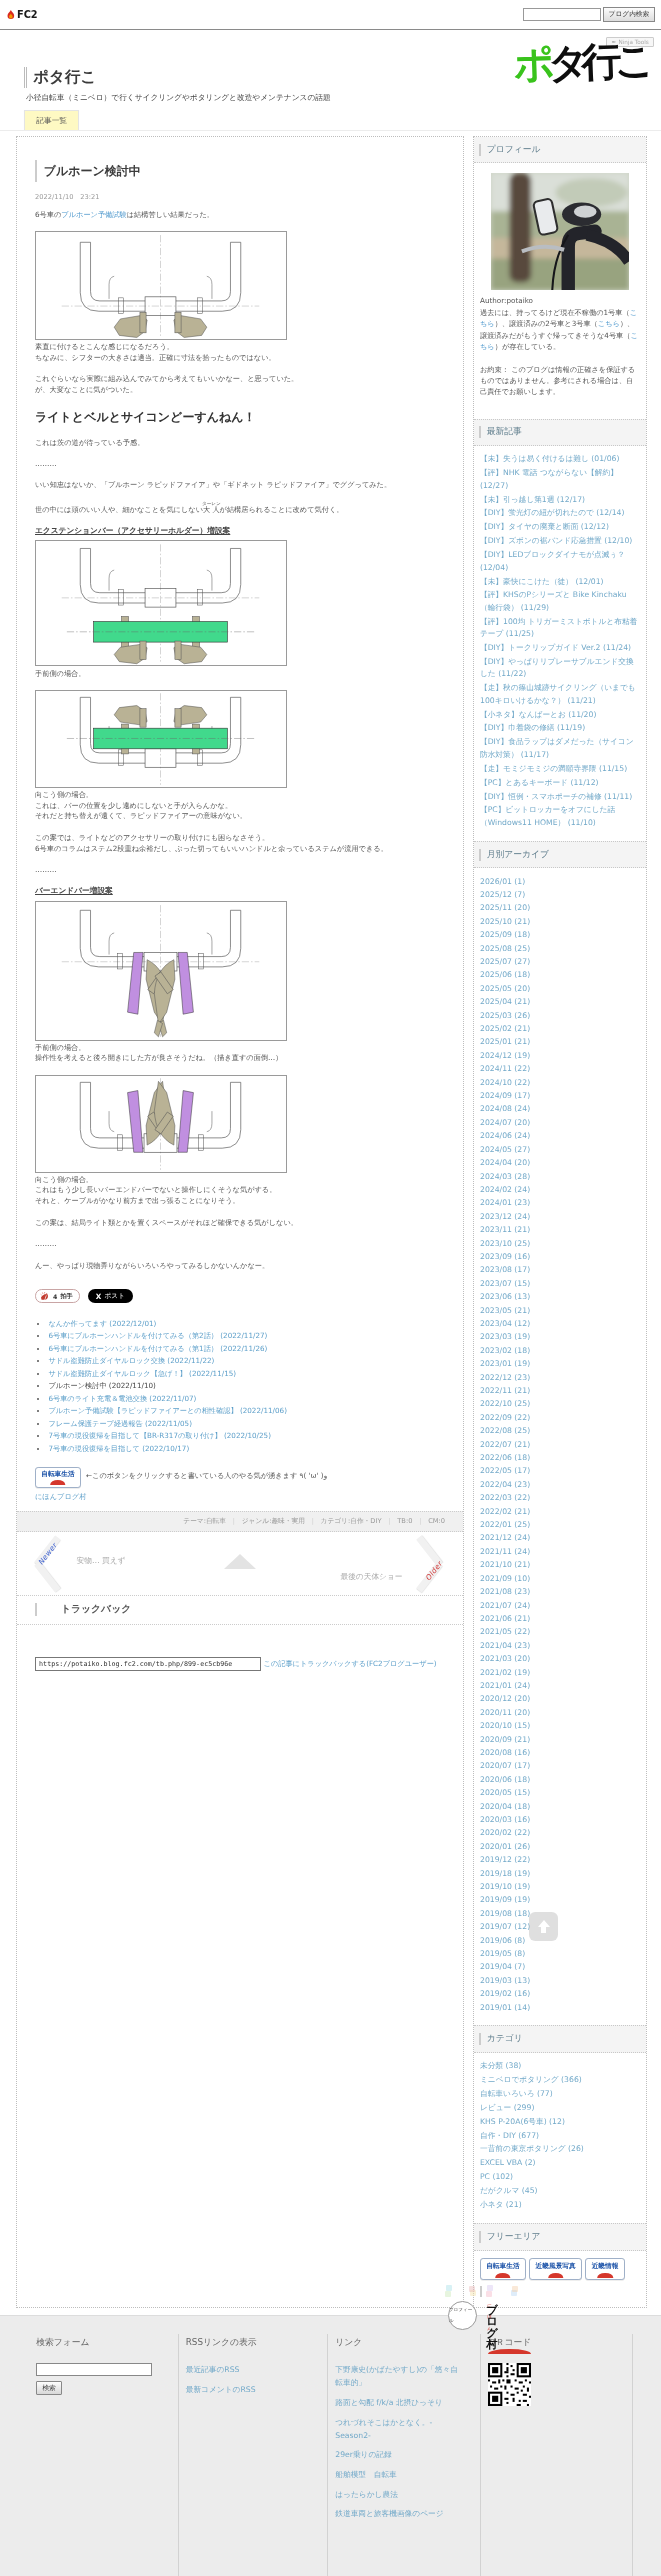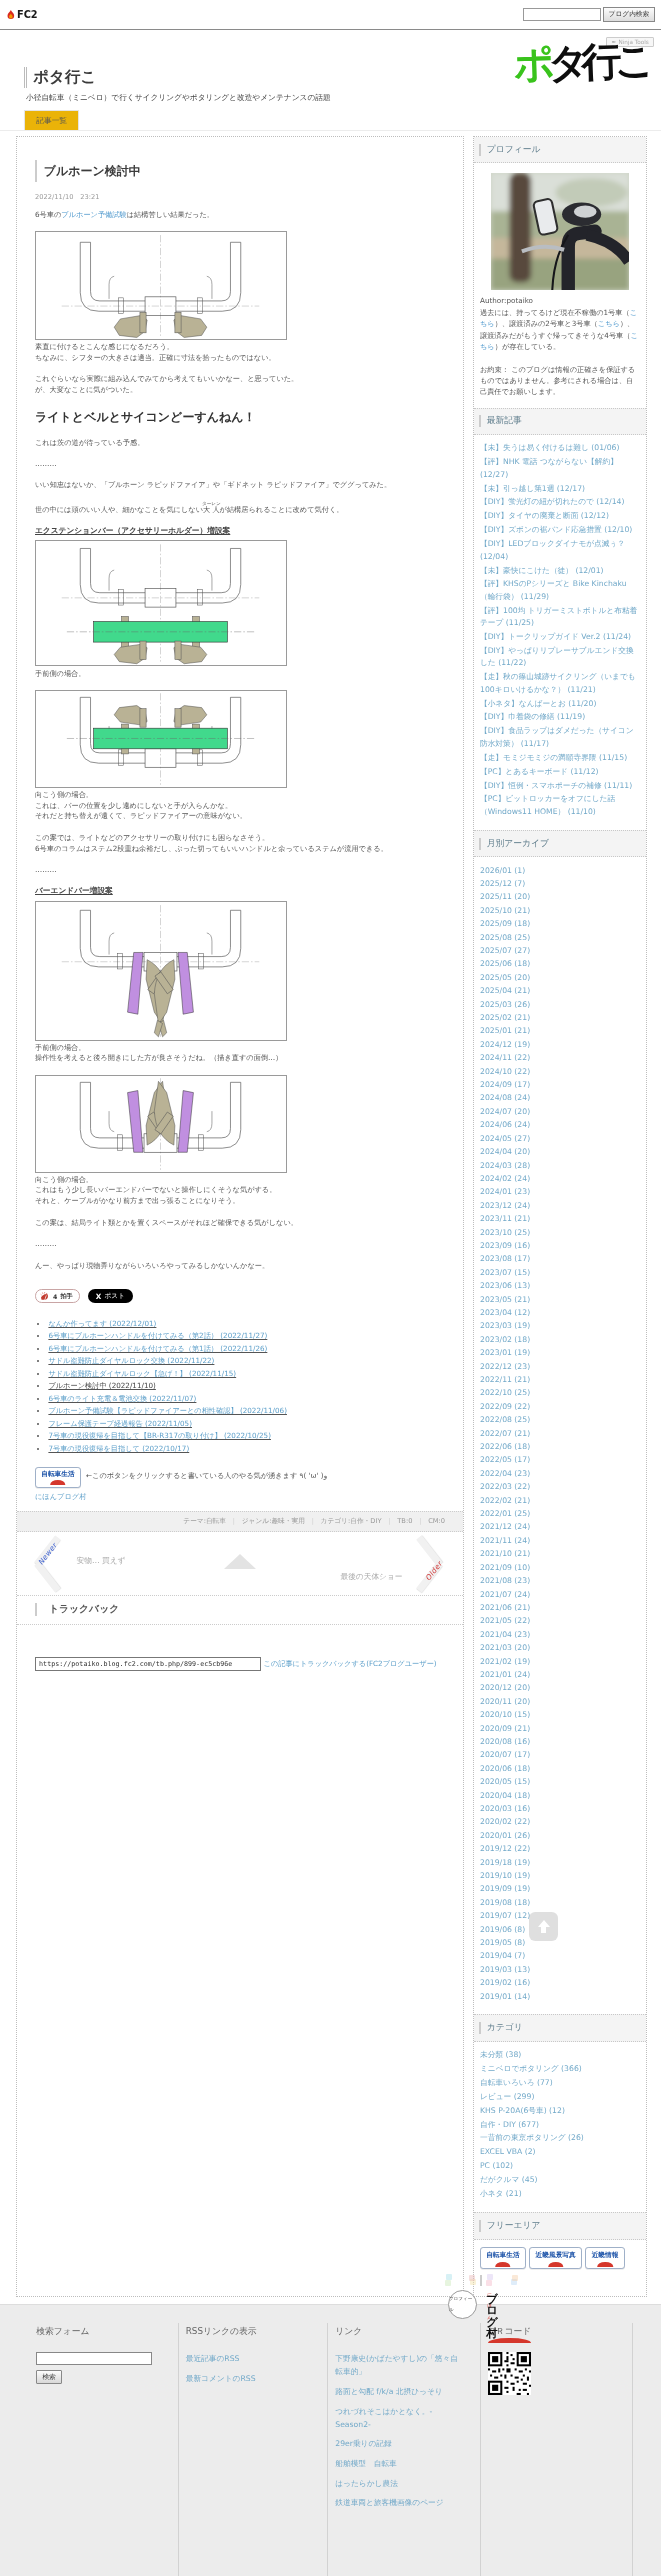--- a/index.html
+++ b/index.html
@@ -19,21 +19,21 @@
   .topsearch button{height:14.4px; background:linear-gradient(#fdfdfd,#dcdcdc); border:0.5px solid #888; font-size:6.7px; color:#333; padding:0 4.6px;}
   .ninja{position:absolute; top:37px; right:8.2px; border:0.5px solid #ccc; background:#f7f7f7; color:#aaa; font-size:5.7px; padding:1px 4.1px; border-radius:1px; display:flex; gap:2.1px; align-items:center;}
 
   
   .bheader{position:relative; height:77px;}
   .btitle{margin:0; position:absolute; left:24px; top:37px; font-size:15.5px; color:#3a3a3a; border-left:3.6px double #bbb; padding-left:6.2px; font-weight:700;}
   .bsub{margin:0; position:absolute; left:26px; top:63px; font-size:7.7px; color:#444;}
   .bloglogo{position:absolute; right:14.4px; top:4.1px; font-size:40px; font-weight:900; letter-spacing:-7.2px; color:#0e0e0e; transform:rotate(-2deg); line-height:1.4;}
   .bloglogo::first-letter{color:#39c31c;}
   .navrow{border-bottom:1.5px solid #ececec; padding-left:24px; margin-top:3.1px;}
-  .navtab{display:inline-block; background:#eab308; border:0.5px solid #e4e4e4; border-bottom:none; padding:4.6px 11.3px 4.1px; font-size:7.7px; color:#555; box-shadow:0 -0.5px 1px rgba(0,0,0,.05);}
+  .navtab{display:inline-block; background:#fef9c3; border:0.5px solid #e4e4e4; border-bottom:none; padding:4.6px 11.3px 4.1px; font-size:7.7px; color:#555; box-shadow:0 -0.5px 1px rgba(0,0,0,.05);}
 
   
   .content{display:flex; align-items:stretch; margin:5.2px 15.5px 7.2px;}
   .main-col{flex:0 0 448px; border:0.5px dotted #bdbdbd; background:#fff; box-sizing:border-box; margin-right:9.3px;}
   .sidebar{flex:1; border:0.5px dotted #bdbdbd; background:#fff; box-sizing:border-box;}
 
   
   .entry{padding:23px 18.5px 0;}
   .etitle{margin:0 0 11.3px; font-size:12px; color:#3c3c3c; font-weight:700; border-left:2.6px solid #ccc; padding:2.6px 0 2.6px 6.7px;}
   .edate{color:#9a9a9a; font-size:6.7px; margin-bottom:7.2px;}
@@ -47,21 +47,21 @@
   ruby rt{font-size:4.6px; color:#555;}
 
   
   .claprow{display:flex; gap:7.2px; align-items:center; margin:17.5px 0 14.4px;}
   .clapbtn{display:flex; align-items:center; gap:3.1px; border:0.5px solid #c9a5a5; border-radius:6.7px; background:#fff; padding:1.5px 6.7px 1.5px 4.1px; font-size:6.2px; color:#333; font-weight:700;}
   .postbtn{display:flex; align-items:center; gap:3.1px; background:#000; color:#fff; border-radius:7.7px; padding:2.6px 8.2px; font-size:6.7px;}
   .postbtn .x{font-weight:900; font-size:7.2px;}
 
   
   .rhead{margin:0 0 7.2px; font-size:9.8px; color:#555; font-weight:700; border-left:2.6px solid #ccc; padding:2.6px 0 2.6px 6.7px;}
-  .rel-list{margin:0 0 12.4px 13.4px; padding:0;text-decoration:underline;}
+  .rel-list{margin:0 0 12.4px 13.4px; padding:0;}
   .rel-list li{line-height:12px; font-size:7.2px; color:#555; margin-bottom:0.5px;}
   .rel-list a{color:#5b9ec9;}
   .rel-list li.current a{color:#444; pointer-events:none;}
 
   
   .bannerrow{display:flex; gap:5.2px; align-items:flex-start;}
   .cyclebadge{position:relative; border:0.5px solid #9fb0c8; border-radius:3.1px; background:#fff; padding:2.1px 5.2px 7.2px; color:#1b52a8; font-weight:700; font-size:6.7px; box-shadow:0 0.5px 0.5px #ddd;}
   .cyclebadge::after{content:""; position:absolute; left:50%; transform:translateX(-50%); bottom:1.5px; width:15.5px; height:4.6px; background:#d5372c; border-radius:50% 50% 0 0 / 100% 100% 0 0;}
   .bannote{padding-top:4.1px; color:#555; font-size:7.2px;}
   .muralink{display:inline-block; margin:4.1px 0 9.3px; color:#5b9ec9; font-size:7.2px;}
@@ -85,21 +85,21 @@
   .ribtag.newer{color:#3b5fd0; transform:rotate(-52deg); left:4.1px; top:13.4px;}
   .ribtag.older{color:#d03b3b; transform:rotate(-52deg); right:3.1px; top:31px;}
   .navnewer{position:absolute; left:60px; top:24px; color:#aaa; font-size:7.7px;}
   .navolder{position:absolute; right:60px; top:40px; color:#aaa; font-size:7.7px;}
   .home-ic{position:absolute; left:50%; top:12.4px; transform:translateX(-50%);}
   .home-ic .tri{width:0; height:0; border-left:16.5px solid transparent; border-right:16.5px solid transparent; border-bottom:15.5px solid #e3e3e3;}
   .home-ic .base{width:15.5px; height:13.4px; background:#e3e3e3; margin:0 auto;}
 
   
   .tbhead{margin:0; font-size:9.8px; color:#555; font-weight:700; border-top:0.5px dotted #ccc; border-bottom:0.5px dotted #ccc; padding:7.2px 0 7.2px 18.5px;}
-  .tbhead span{border-left:2.6px solid #ccc; padding-left:12px; display:inline-block;}
+  .tbhead span{border-left:2.6px solid #ccc; padding-left:24px; display:inline-block;}
   .tbbody{padding:13.4px 18.5px 20.6px;}
   .tbbody input{width:218px; border:0.5px solid #777; padding:2.1px 3.1px; font-size:6.7px; color:#333; font-family:"DejaVu Sans Mono","Liberation Mono",monospace;}
   .tbbody a{display:inline-block; margin-top:21px; color:#5b9ec9; font-size:7.2px;text-align:right;}
 
   
   .side-sec h3{background:#f4f4f4; border-top:0.5px dotted #c8c8c8; border-bottom:0.5px dotted #c8c8c8; margin:0; padding:6.7px 5.2px; font-size:8.8px; font-weight:400; color:#5f7d8c;}
   .side-sec:first-child h3{border-top:none;}
   .side-sec h3 span{border-left:2.1px solid #ccc; padding-left:5.7px; display:block;}
   .side-body{padding:7.2px 5.2px 10.3px 6.2px;}
   .side-body,.side-body p{font-size:7.2px; line-height:11.3px; color:#555;}
@@ -487,21 +487,21 @@
           <path d="M150,227 L150,142 Q150,120 170,117 L202,113" stroke="#23242a" stroke-width="26" fill="none" stroke-linecap="round"></path>
           <path d="M186,120 Q242,132 268,172" stroke="#23242a" stroke-width="22" fill="none"></path>
           <path d="M150,120 Q122,162 119,227" stroke="#15161a" stroke-width="4" fill="none"></path>
           <path d="M60,152 Q102,136 142,149" stroke="#b9bdc2" stroke-width="8" fill="none"></path>
           <ellipse cx="176" cy="80" rx="38" ry="23" fill="#2b2c31"></ellipse>
           <ellipse cx="183" cy="75" rx="22" ry="12" fill="#cfd2d4"></ellipse>
           <rect x="88" y="52" width="36" height="66" rx="9" transform="rotate(-12 106 85)" fill="#e9ebed" stroke="#2e2e2e" stroke-width="4"></rect>
         </svg>
         <p class="author">Author:potaiko</p>
         <p class="ml"><span>過去には、持ってるけど現在不稼働の1号車（</span><a class="ilink">こちら</a><span>）、譲渡済みの2号車と3号車（</span><a class="ilink">こちら</a><span>）、譲渡済みだがもうすぐ帰ってきそうな4号車（</span><a class="ilink">こちら</a><span>）が存在している。</span></p>
-        <p class="ml" style="margin-bottom:0;">お約束： このブログは情報の正確さを保証するものではありません。参考にされる場合は、自己責任でお願いします。</p>
+        <p class="ml" style="margin-bottom:11px;">お約束： このブログは情報の正確さを保証するものではありません。参考にされる場合は、自己責任でお願いします。</p>
       </div>
     </section>
 
     <section class="side-sec">
       <h3>
           <span>最新記事</span>
         </h3>
       <div class="side-body">
         <ul class="side-list">
 

